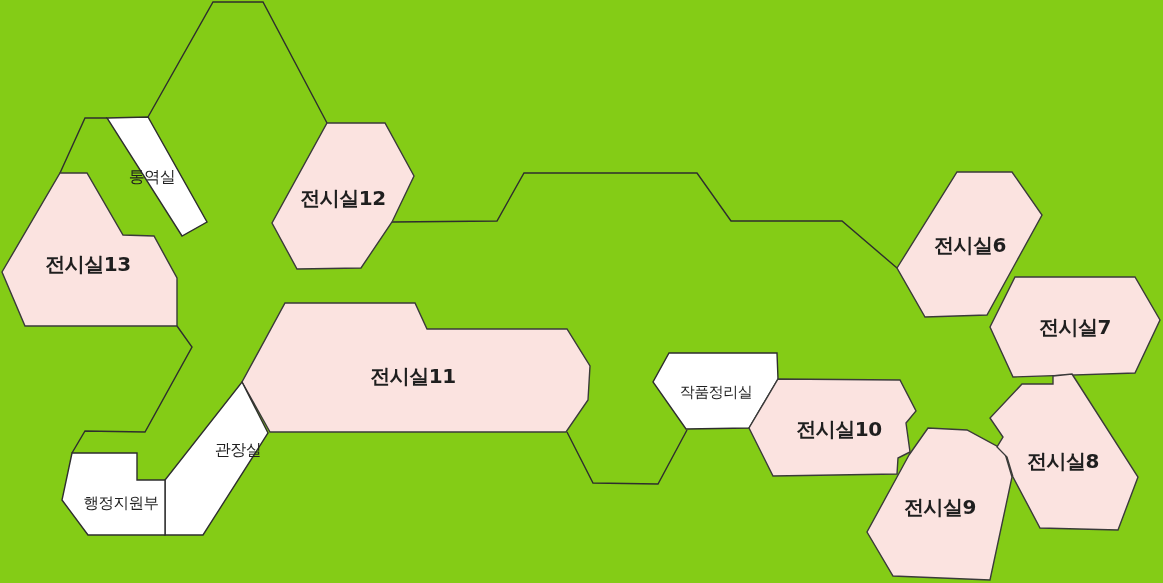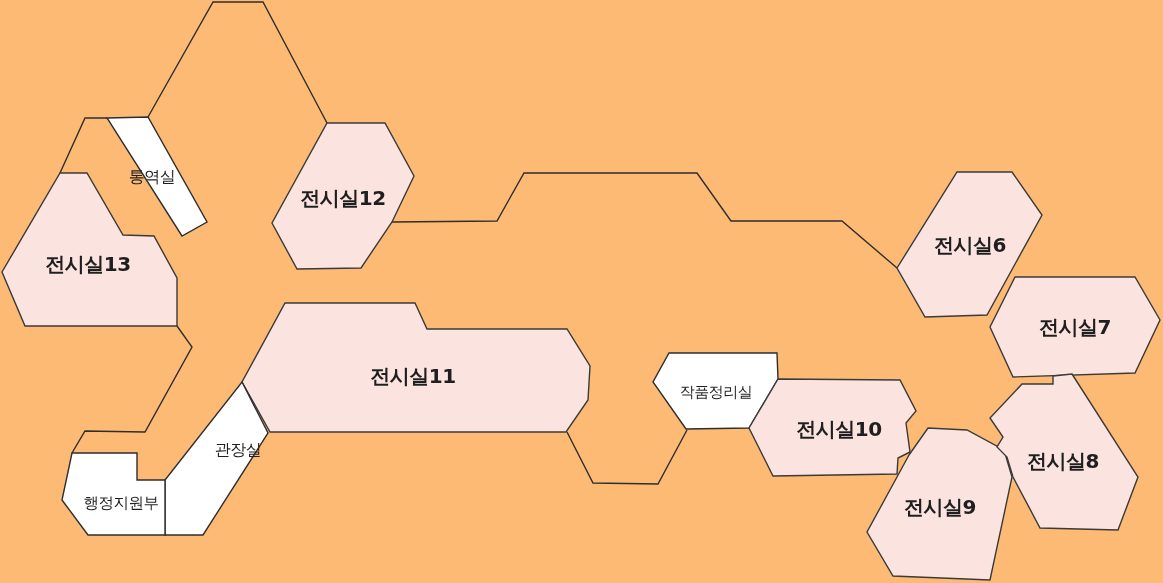--- a/index.html
+++ b/index.html
@@ -5,21 +5,21 @@
   html, body {
     margin: 0;
     padding: 0;
     background: #ffffff;
     font-family: "DejaVu Sans", "Liberation Sans", sans-serif;
   }
   .stage {
     position: relative;
     width: 1163px;
     height: 583px;
-    background: #fdba74;
+    background: #84cc16;
     overflow: hidden;
   }
   svg { display: block; }
   .room-shape { stroke-linejoin: miter; }
   .wall-line  { fill: none; stroke-linejoin: miter; stroke-linecap: butt; }
   .room-label {
     text-anchor: middle;
     letter-spacing: -0.5px;
   }
   .room-label.exhibit { font-weight: 700; }

